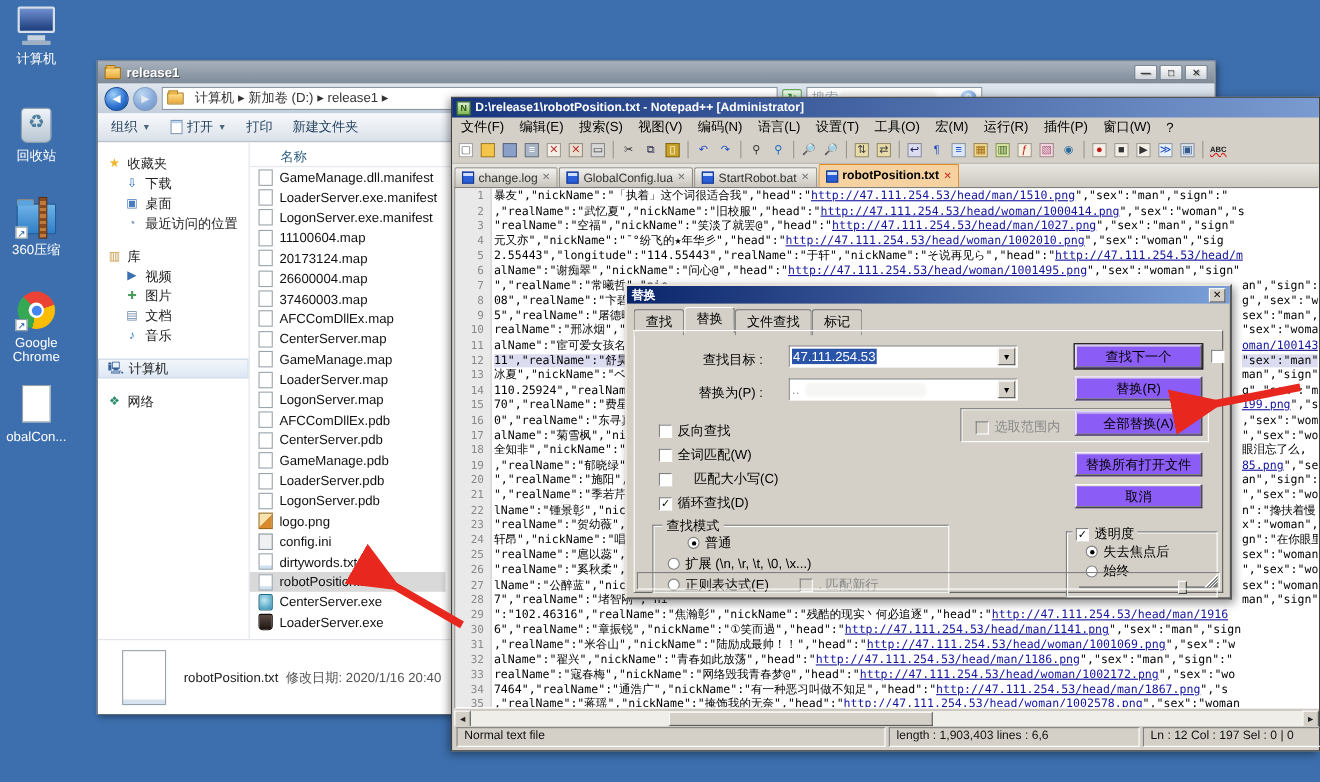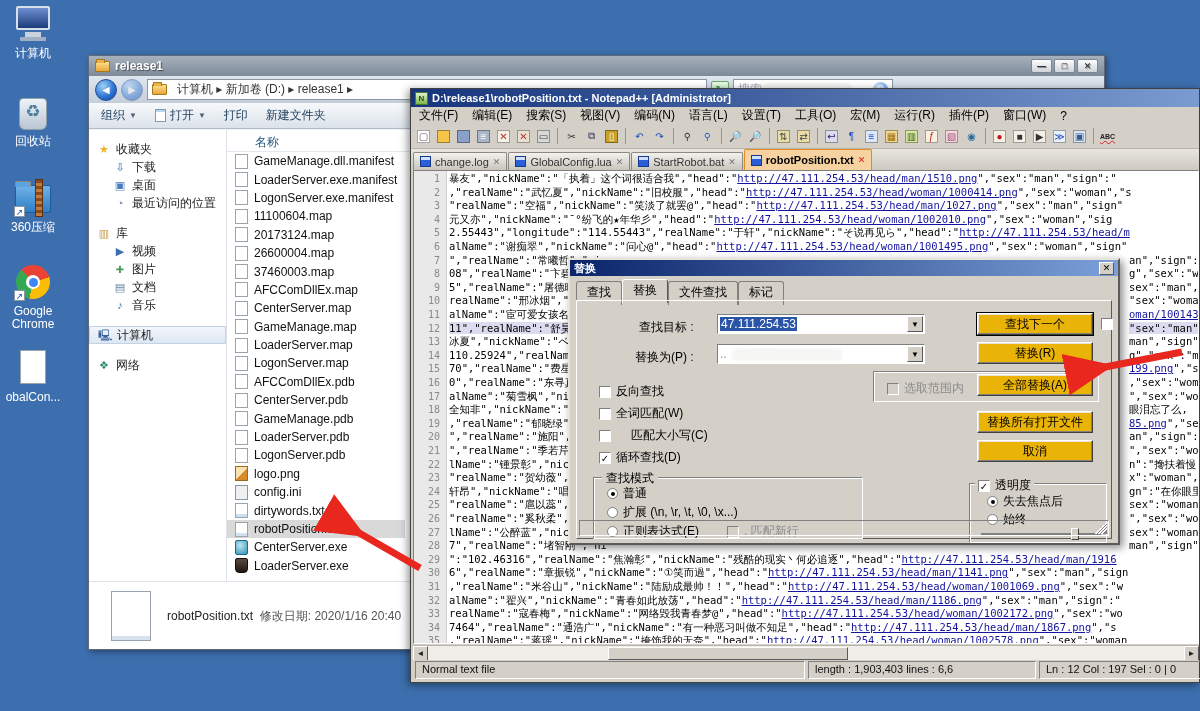--- a/index.html
+++ b/index.html
@@ -101,21 +101,21 @@
   #dlg-title { height:16px; background:linear-gradient(90deg,#0a246a,#7ba0d8); color:#fff; font-weight:bold; font-size:11px; display:flex; align-items:center; padding:0 4px; }
   #dlg-x { margin-left:auto; width:15px; height:13px; background:#d4d0c8; border:1px solid; border-color:#fff #5a5a5a #5a5a5a #fff; font-size:9px; line-height:11px; text-align:center; color:#000; font-weight:bold; cursor:pointer; }
   #dlg-tabs { position:absolute; left:6px; top:21px; display:flex; }
   .dtab { padding:2px 10px; font-size:12px; color:#000; border:1px solid #808080; border-bottom:none; background:#d4d0c8; border-radius:3px 3px 0 0; cursor:pointer; }
   .dtab.active { background:#d4d0c8; position:relative; top:-2px; padding-bottom:4px; border-color:#fff #5a5a5a transparent #fff; font-weight:normal; }
   #dlg-body { position:absolute; left:6px; right:6px; top:40px; bottom:4px; border:1px solid; border-color:#fff #5a5a5a #5a5a5a #fff; }
   .dlabel { position:absolute; font-size:12px; color:#000; }
   .combo { position:absolute; height:20px; background:#fff; border:1px solid; border-color:#808080 #fff #fff #808080; display:flex; align-items:center; padding:1px 2px; font-size:12px; }
   .combo .drop { position:absolute; right:1px; top:1px; bottom:1px; width:16px; background:#d4d0c8; border:1px solid; border-color:#fff #5a5a5a #5a5a5a #fff; font-size:8px; text-align:center; line-height:15px; color:#000; }
   .selblue { background:#2a54a8; color:#fff; padding:0 1px; }
-  .dbtn { position:absolute; height:22px; background:#eab308; border:1px solid; border-color:#fff #404040 #404040 #fff; box-shadow:inset -1px -1px 0 #808080, inset 1px 1px 0 #e8e4dc; font-size:12px; text-align:center; line-height:20px; cursor:pointer; color:#000; }
+  .dbtn { position:absolute; height:22px; background:#8b5cf6; border:1px solid; border-color:#fff #404040 #404040 #fff; box-shadow:inset -1px -1px 0 #808080, inset 1px 1px 0 #e8e4dc; font-size:12px; text-align:center; line-height:20px; cursor:pointer; color:#000; }
   .dbtn.default { outline:1px solid #000; }
   .chk { position:absolute; display:flex; align-items:center; gap:5px; font-size:12px; color:#000; cursor:pointer; }
   .chk .box { width:12px; height:12px; background:#fff; border:1px solid; border-color:#808080 #fff #fff #808080; font-size:10px; line-height:11px; text-align:center; color:#000; }
   .chk.disabled { color:#8a8a8a; }
   .chk.disabled .box { background:#d4d0c8; }
   .radio { position:absolute; display:flex; align-items:center; gap:5px; font-size:12px; color:#000; cursor:pointer; }
   .radio .dot { width:11px; height:11px; border-radius:50%; background:#fff; border:1px solid #808080; position:relative; }
   .radio.on .dot:after { content:""; position:absolute; left:2.5px; top:2.5px; width:4px; height:4px; border-radius:50%; background:#000; }
   .gbox { position:absolute; border:1px solid; border-color:#808080 #fff #fff #808080; box-shadow:1px 1px 0 #fff inset; }
   .gbox-lbl { position:absolute; top:-8px; left:8px; background:#d4d0c8; padding:0 4px; font-size:12px; }
@@ -623,21 +623,21 @@
         <span>匹配大小写(C)</span>
       </span>
     <span class="chk" style="left:22px;top:148px;">
       <span class="box">✓</span>
         <span>循环查找(D)</span>
     </span>
 
     <span class="gbox" style="left:16px;top:176px;width:270px;height:62px;">
       <span class="gbox-lbl">查找模式</span>
     </span>
-    <span class="radio on" style="left:30px;top:184px;">
+    <span class="radio on" style="left:48px;top:184px;">
         <span class="dot"></span>
         <span>普通</span>
       </span>
     <span class="radio" style="left:30px;top:203px;">
         <span class="dot"></span>
         <span>扩展 (\n, \r, \t, \0, \x...)</span>
       </span>
     <span class="radio" style="left:30px;top:222px;">
         <span class="dot"></span>
         <span>正则表达式(E)</span>

